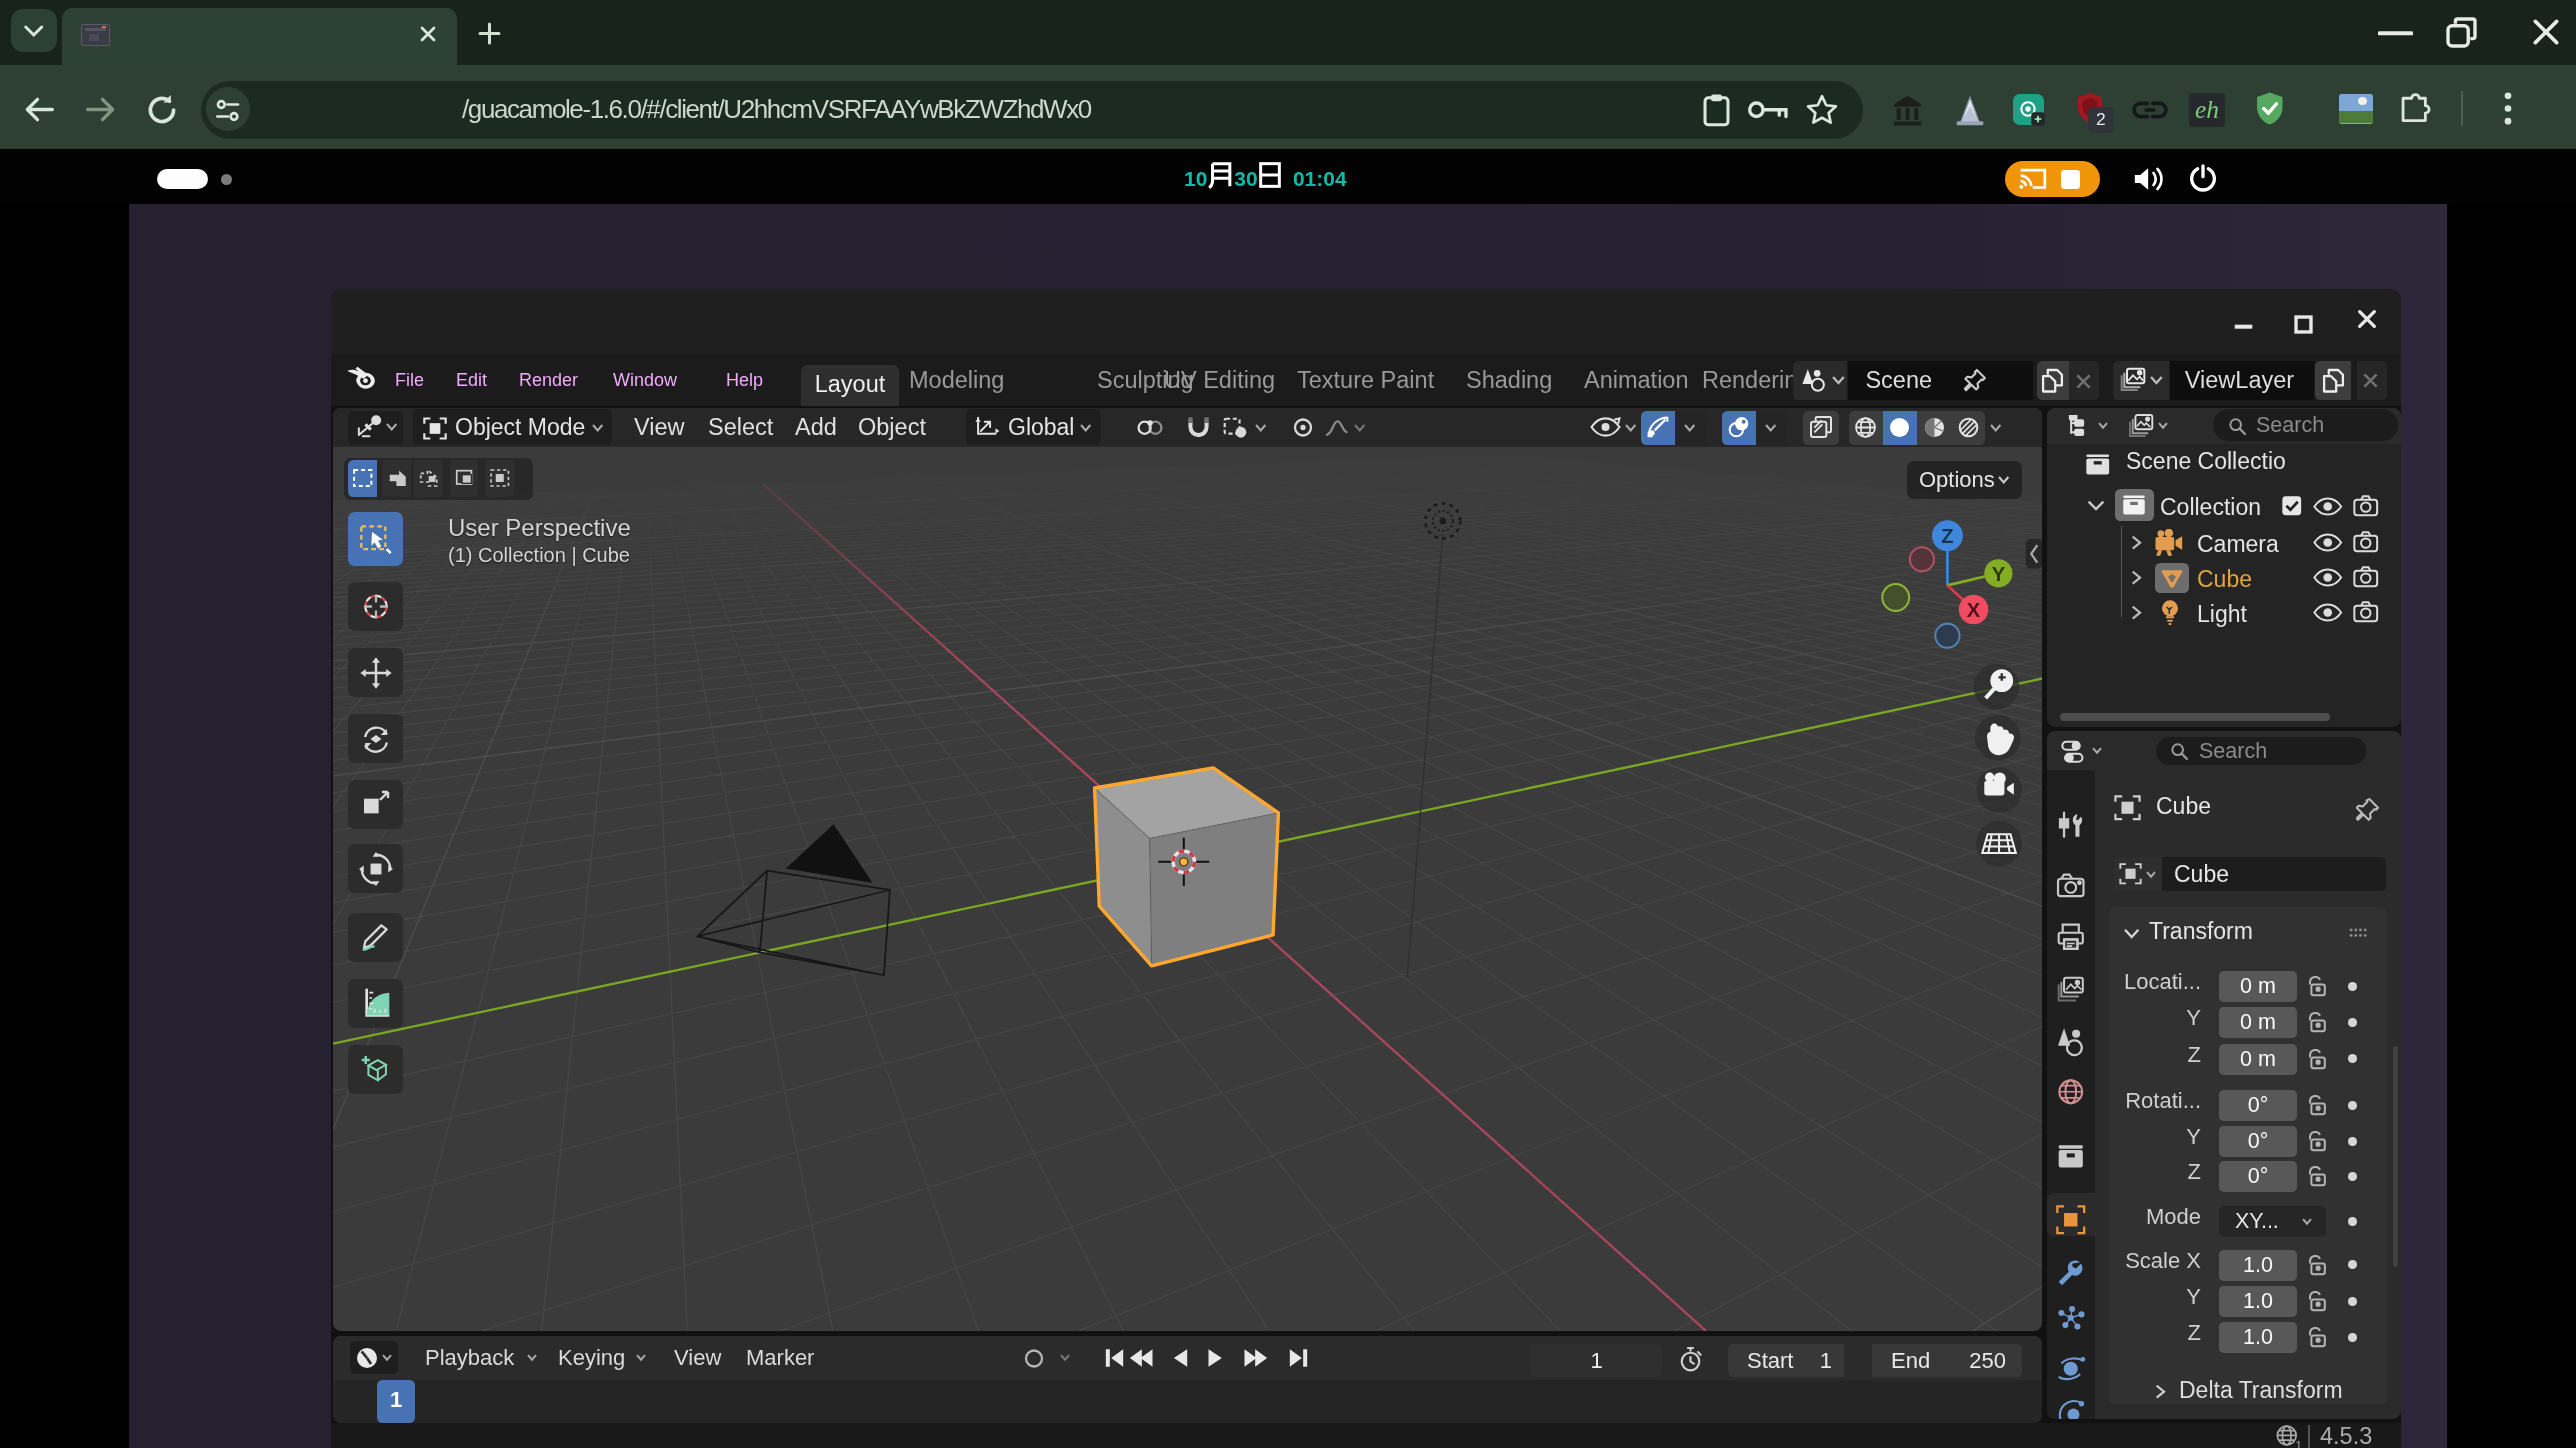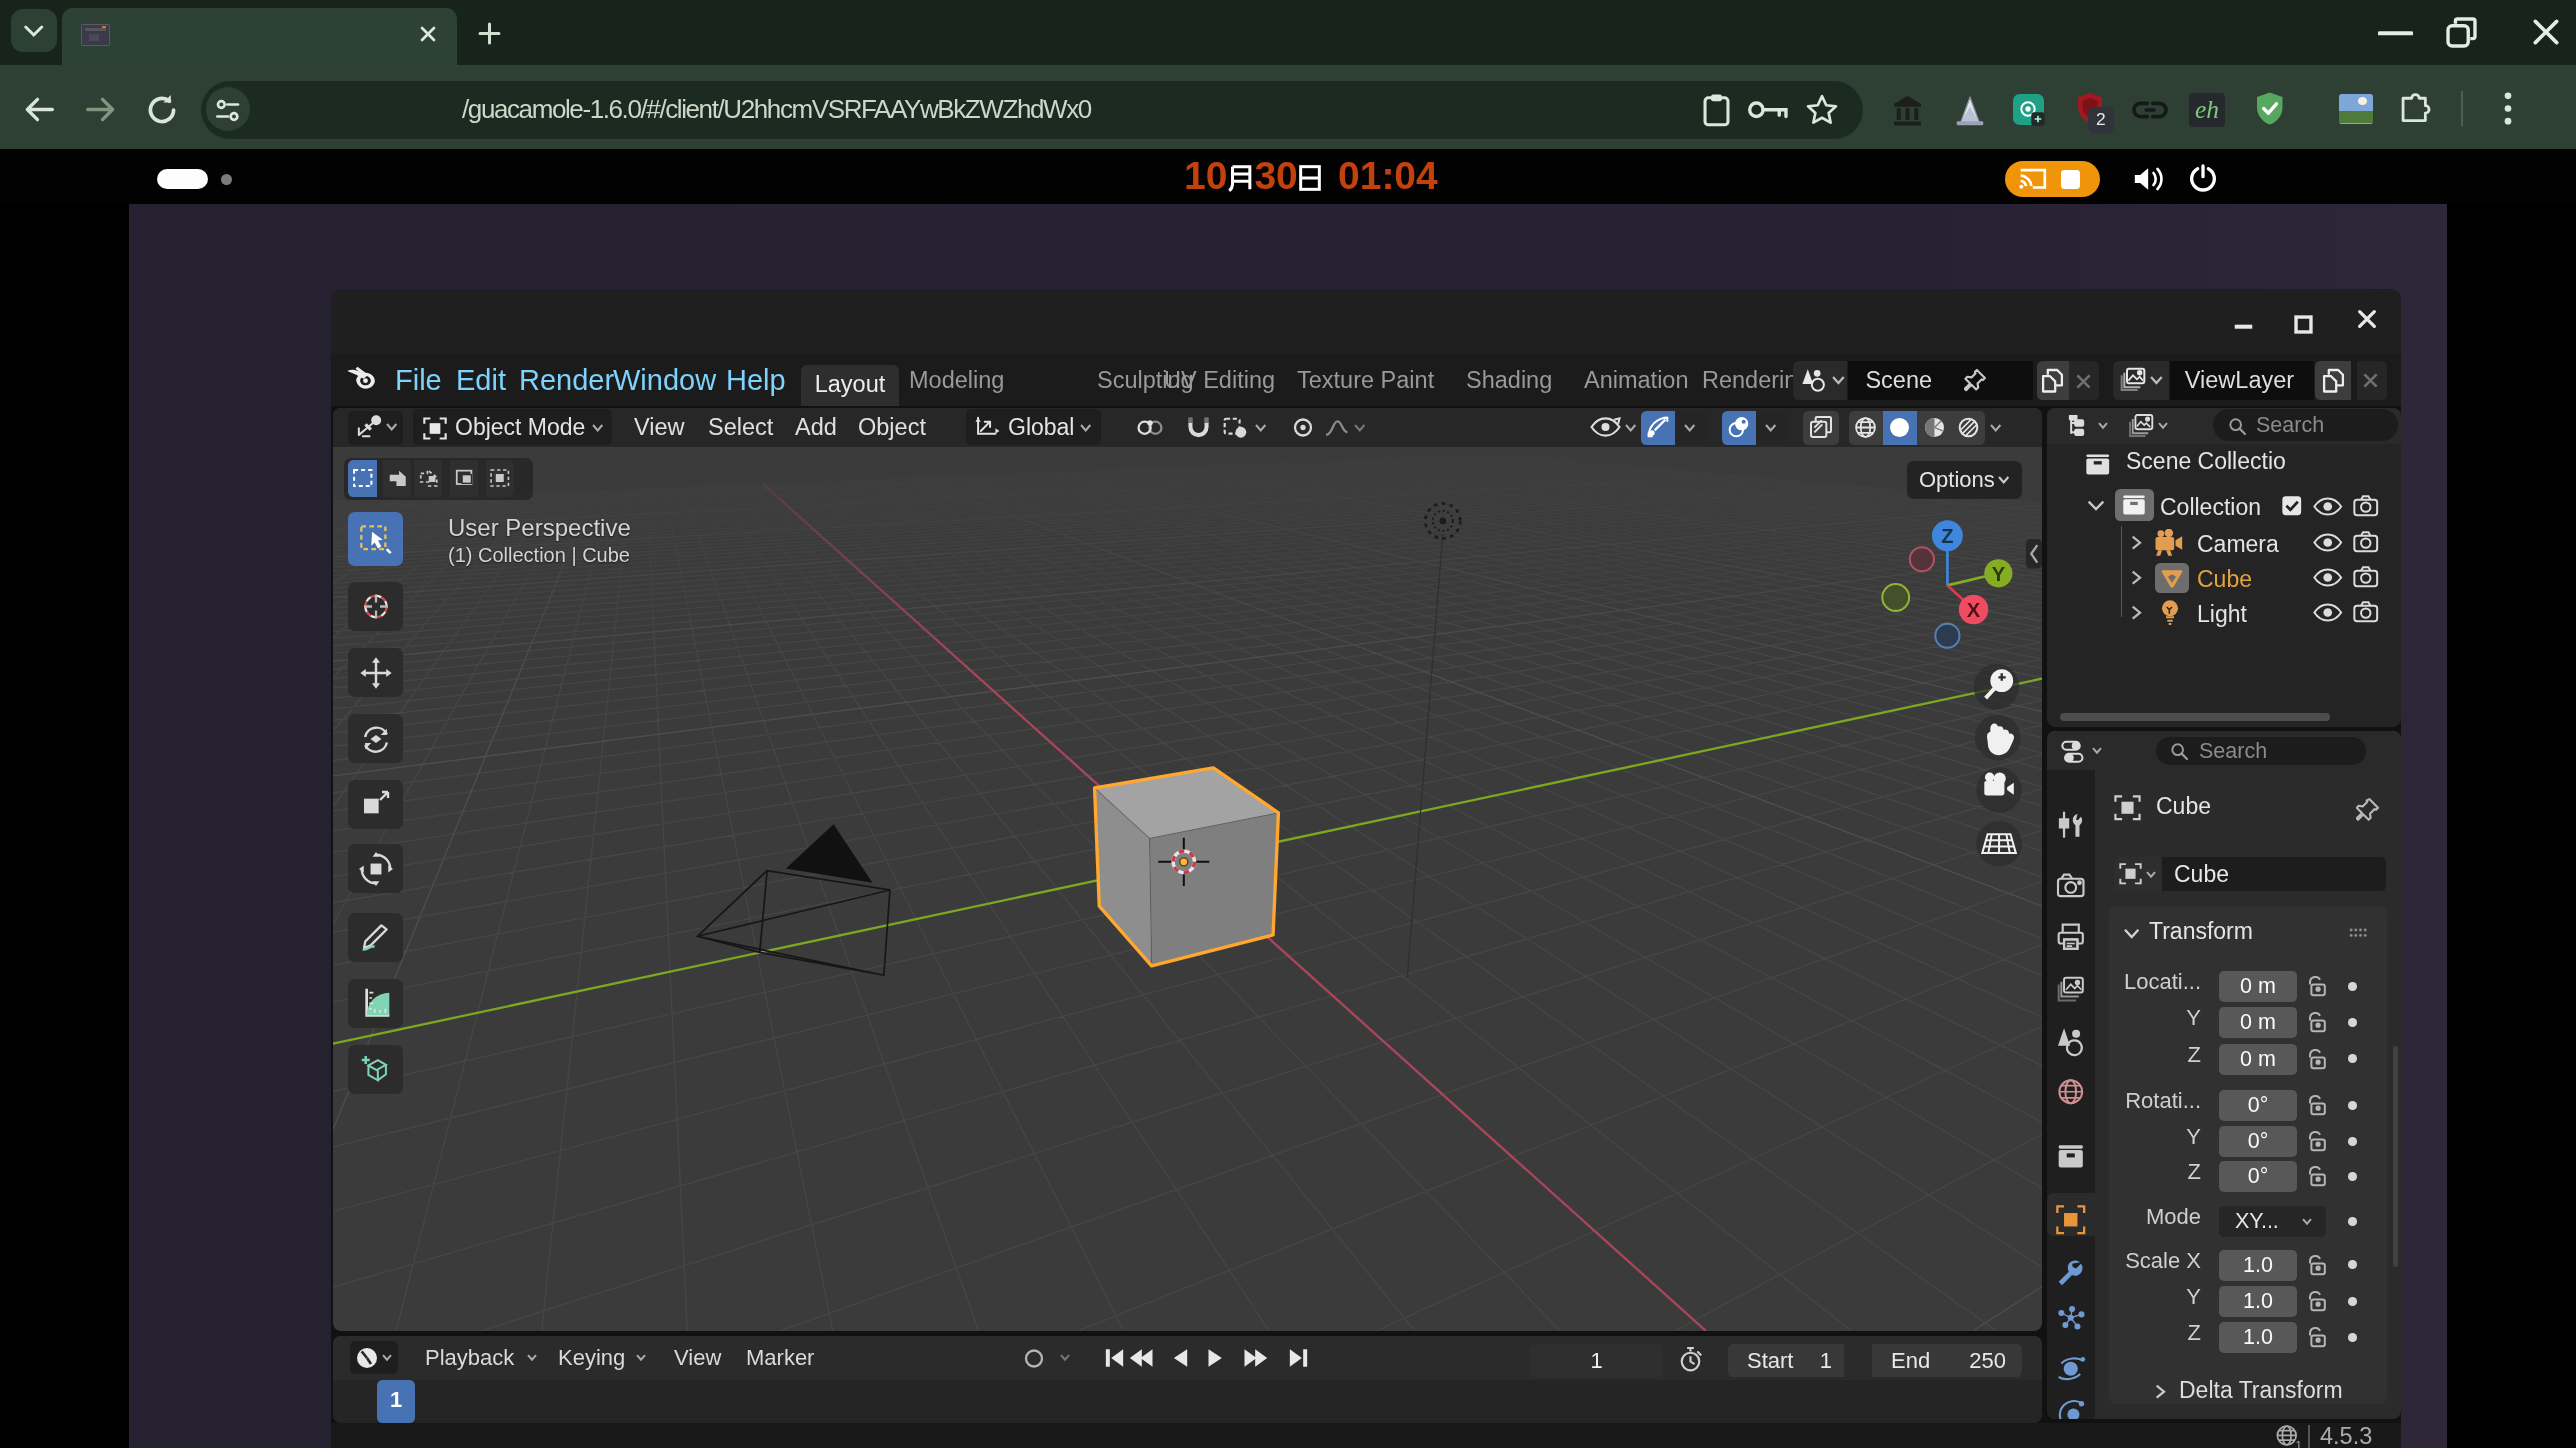--- a/index.html
+++ b/index.html
@@ -10,21 +10,21 @@
   #tabstrip{left:0;top:0;width:2576px;height:65px;background:#17231b;}
   #toolbar{left:0;top:65px;width:2576px;height:84px;background:#2d4033;}
   .tsbtn{background:#2c4034;border-radius:12px;}
   #tab{left:62px;top:8px;width:395px;height:57px;background:#2d4134;border-radius:10.7px 10.7px 0 0;}
   #statusbar{left:0;top:149px;width:2576px;height:55px;background:#020202;}
   #desktop{left:129px;top:204px;width:2318px;height:1245px;background:linear-gradient(90deg,#262131 0%,#272233 78%,#2d2739 100%);}
   
   #bwin{left:331px;top:289px;width:2070px;height:1160px;background:#111111;border-radius:12px 12px 0 0;}
   #btitle{left:0;top:0;width:2070px;height:65px;background:#1f1f1f;border-radius:12px 12px 0 0;}
   #btopbar{left:0;top:65px;width:2070px;height:52px;background:#1b1b1b;}
-  .menu{color:#7dd3fc;font-size:29px;line-height:52px;top:65px;}
+  .menu{color:#f0abfc;font-size:18px;line-height:52px;top:65px;}
   .wtab{color:#999;font-size:23.5px;line-height:52px;top:65px;}
   #vp{left:2px;top:119px;width:1709px;height:923px;background:#3b3b3b;border-radius:8px;overflow:hidden;}
   #vphead{left:0;top:0;width:1709px;height:39px;background:#272727;}
   #tl{left:2px;top:1047px;width:1709px;height:87px;background:#272727;border-radius:8px;overflow:hidden;}
   #outl{left:1716px;top:119px;width:354px;height:319px;background:#242424;border-radius:8px;overflow:hidden;}
   #props{left:1716px;top:442px;width:354px;height:688px;background:#2b2b2b;border-radius:8px;overflow:hidden;}
   #bstatus{left:0;top:1134px;width:2070px;height:26px;background:#191919;}
   .hbtn{background:#1e1e1e;border-radius:5.4px;}
   .f36{font-size:23.5px;color:#e0e0e0;}
 </style>
@@ -134,21 +134,21 @@
 <div class="abs" style="left:2461px;top:91px;width:2px;height:35px;background:#4e5f50;"></div>
 <svg class="abs" style="left:2504px;top:91px;" width="8" height="35" viewBox="0 0 12 52">
     <circle cx="6" cy="7" r="5" fill="#dae7da"></circle>
     <circle cx="6" cy="26" r="5" fill="#dae7da"></circle>
     <circle cx="6" cy="45" r="5" fill="#dae7da"></circle>
   </svg>
 
 <div class="abs" id="statusbar"></div>
 <div class="abs" style="left:157px;top:169px;width:51px;height:20px;background:#fdfdfd;border-radius:10px;"></div>
 <div class="abs" style="left:221px;top:174px;width:11.4px;height:11.4px;background:#7c7c7c;border-radius:50%;"></div>
-<div class="abs" style="left:1184px;top:161px;color:#c2410c;font-size:39px;font-weight:bold;line-height:29px;white-space:nowrap;">10<svg style="display:inline-block;vertical-align:-2.7px" width="27" height="28" viewBox="0 0 40 42">
+<div class="abs" style="left:1184px;top:161px;color:#14b8a6;font-size:21px;font-weight:bold;line-height:29px;white-space:nowrap;">10<svg style="display:inline-block;vertical-align:-2.7px" width="27" height="28" viewBox="0 0 40 42">
       <path d="M8 4h26v34M8 4v26c0 6-2 8-5 10M8 15h25M8 26h25" fill="none" stroke="#fefefe" stroke-width="4.5"></path>
     </svg>30<svg style="display:inline-block;vertical-align:-2.7px;margin-right:5.4px" width="24" height="28" viewBox="0 0 36 42">
       <rect x="4" y="4" width="28" height="34" fill="none" stroke="#fefefe" stroke-width="4.5"></rect>
       <path d="M4 21h28" stroke="#fefefe" stroke-width="4.5"></path>
     </svg> 01:04</div>
 <div class="abs" style="left:2005px;top:161px;width:95px;height:36px;background:#f09409;border-radius:18px;"></div>
 <svg class="abs" style="left:2018px;top:166px;" width="29.5" height="25.5" viewBox="0 0 44 38">
     <path d="M4 6h36v26H22" fill="none" stroke="#fff" stroke-width="4"></path>
     <path d="M4 14a18 18 0 0 1 16 16M4 22a10 10 0 0 1 8 8" fill="none" stroke="#fff" stroke-width="4"></path>
     <circle cx="5" cy="31" r="3" fill="#fff"></circle>

